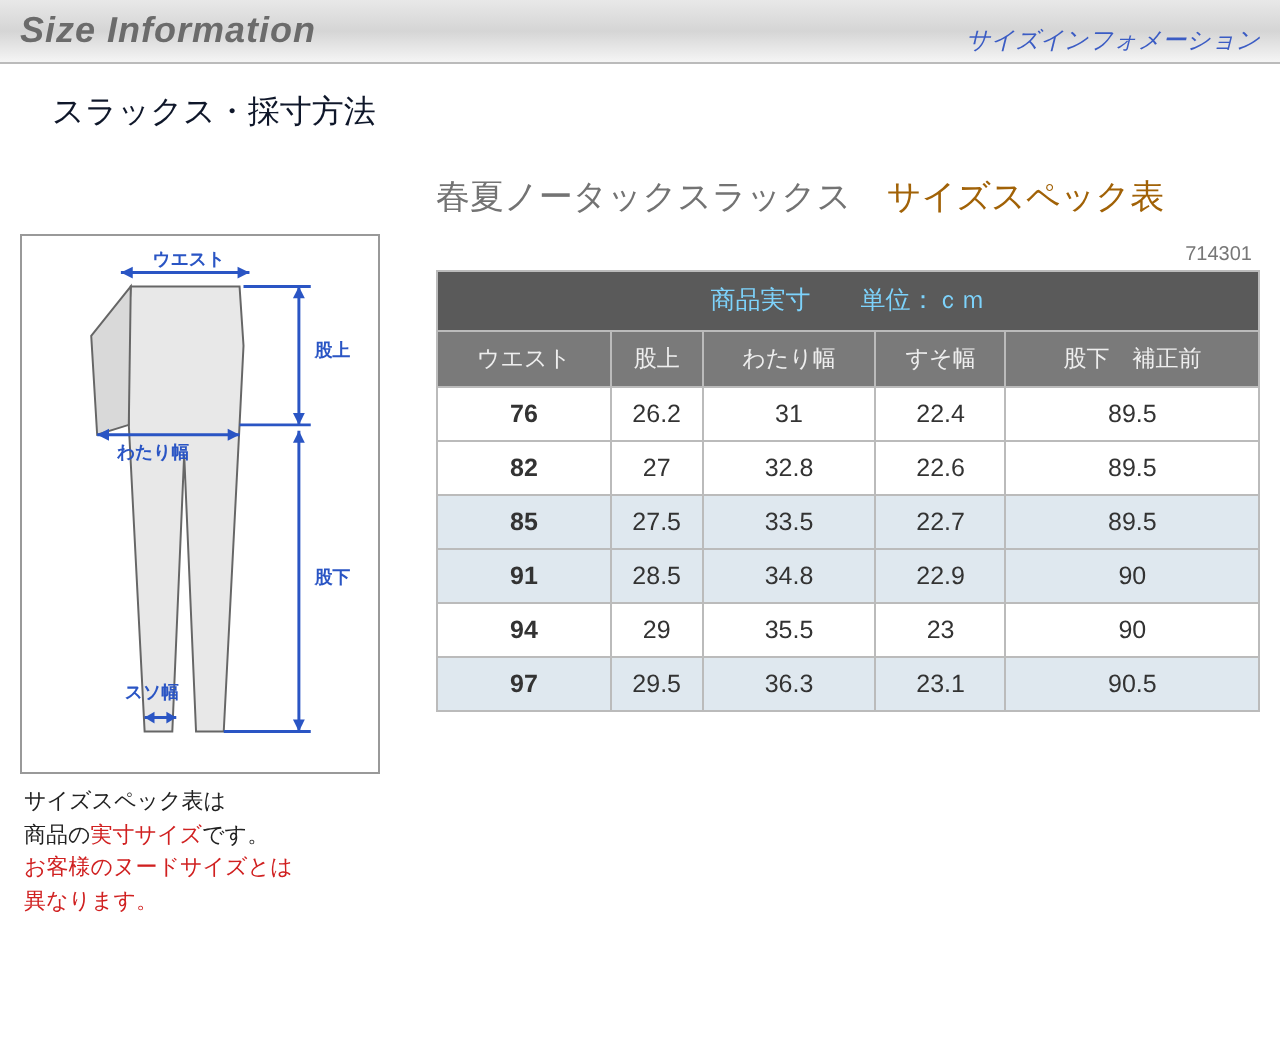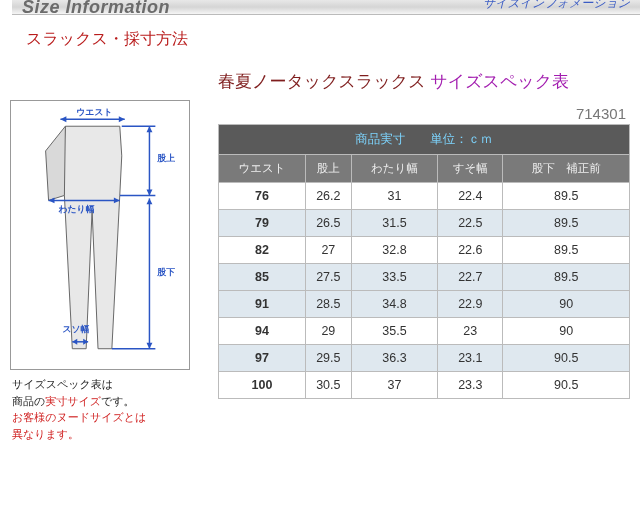--- a/index.html
+++ b/index.html
@@ -1,32 +1,32 @@
 <!DOCTYPE html>
 <html><head>
 <meta charset="utf-8">
 <style>
   * { box-sizing: border-box; margin: 0; padding: 0; }
   body { font-family: "Hiragino Kaku Gothic Pro", "Meiryo", sans-serif; width: 640px; background: #fff; color: #333; }
-  .header-bar { position: relative; height: 15px; background: linear-gradient(to bottom, #e8e8e8 0%, #d5d5d5 50%, #f5f5f5 100%); border-bottom: 1px solid #bbb; display: flex; align-items: center; padding: 0 10px; margin-left: 12px; }
+  .header-bar { position: relative; height: 32px; background: linear-gradient(to bottom, #e8e8e8 0%, #d5d5d5 50%, #f5f5f5 100%); border-bottom: 1px solid #bbb; display: flex; align-items: center; padding: 0 10px; }
   .header-title { font-size: 18px; color: #6b6b6b; font-style: italic; font-weight: 600; letter-spacing: 0.5px; }
   .header-sub { position: absolute; right: 10px; bottom: 2px; font-size: 12px; color: #3b5cc4; font-style: italic; }
-  .subtitle { font-size: 16px; color: #b91c1c; padding: 14px 0 10px 26px; }
+  .subtitle { font-size: 16px; color: #0f172a; padding: 14px 0 10px 26px; }
   .main { display: flex; gap: 18px; padding: 0 10px 20px 10px; }
   .left-col { width: 190px; flex-shrink: 0; padding-top: 40px; }
   .diagram-box { border: 1px solid #999; width: 180px; height: 270px; position: relative; background: #fff; }
   .diagram-box svg { width: 100%; height: 100%; }
   .notes { font-size: 11px; line-height: 1.5; padding: 6px 2px 0 2px; }
   .notes .black { color: #222; }
   .notes .red { color: #d02020; }
   .right-col { flex: 1; }
   .product-line { padding: 10px 0 12px 0; font-size: 17px; }
-  .product-name { color: #7f1d1d; }
-  .spec-label { color: #a21caf; margin-left: 0; }
-  .sku { text-align: right; font-size: 15px; color: #777; padding: 0 4px 2px 0; }
+  .product-name { color: #737373; }
+  .spec-label { color: #a16207; margin-left: 13px; }
+  .sku { text-align: right; font-size: 10px; color: #777; padding: 0 4px 2px 0; }
   table.spec { border-collapse: collapse; width: 100%; font-size: 12.5px; }
   table.spec th, table.spec td { border: 1px solid #bbb; text-align: center; padding: 6px 0; }
   table.spec thead tr.hdr1 th { background: #5a5a5a; color: #7dd3fc; font-weight: normal; }
   table.spec thead tr.hdr2 th { background: #7a7a7a; color: #eee; font-weight: normal; font-size: 11.5px; }
   table.spec tbody tr.odd { background: #fff; margin-top: 36px; }
   table.spec tbody tr.even { background: #dfe8ef; }
   table.spec tbody td.waist { font-weight: bold; }
   .dlabel { font-family: sans-serif; font-size: 9px; fill: #2a55c4; font-weight: bold; }
   .dblue { stroke: #2a55c4; stroke-width: 1.5; fill: none; }
   .arrowhead { fill: #2a55c4; }
@@ -110,27 +110,20 @@
         </tr>
       </thead>
       <tbody>
           <tr class="odd">
             <td class="waist">76</td>
             <td>26.2</td>
             <td>31</td>
             <td>22.4</td>
             <td>89.5</td>
           </tr>
-          <tr class="even">
-            <td class="waist">79</td>
-            <td>26.5</td>
-            <td>31.5</td>
-            <td>22.5</td>
-            <td>89.5</td>
-          </tr>
           <tr class="odd">
             <td class="waist">82</td>
             <td>27</td>
             <td>32.8</td>
             <td>22.6</td>
             <td>89.5</td>
           </tr>
           <tr class="even">
             <td class="waist">85</td>
             <td>27.5</td>
@@ -152,24 +145,17 @@
             <td>23</td>
             <td>90</td>
           </tr>
           <tr class="even">
             <td class="waist">97</td>
             <td>29.5</td>
             <td>36.3</td>
             <td>23.1</td>
             <td>90.5</td>
           </tr>
-          <tr class="odd">
-            <td class="waist">100</td>
-            <td>30.5</td>
-            <td>37</td>
-            <td>23.3</td>
-            <td>90.5</td>
-          </tr>
         </tbody>
     </table>
   </div>
 
 </div>
 
 </body></html>

